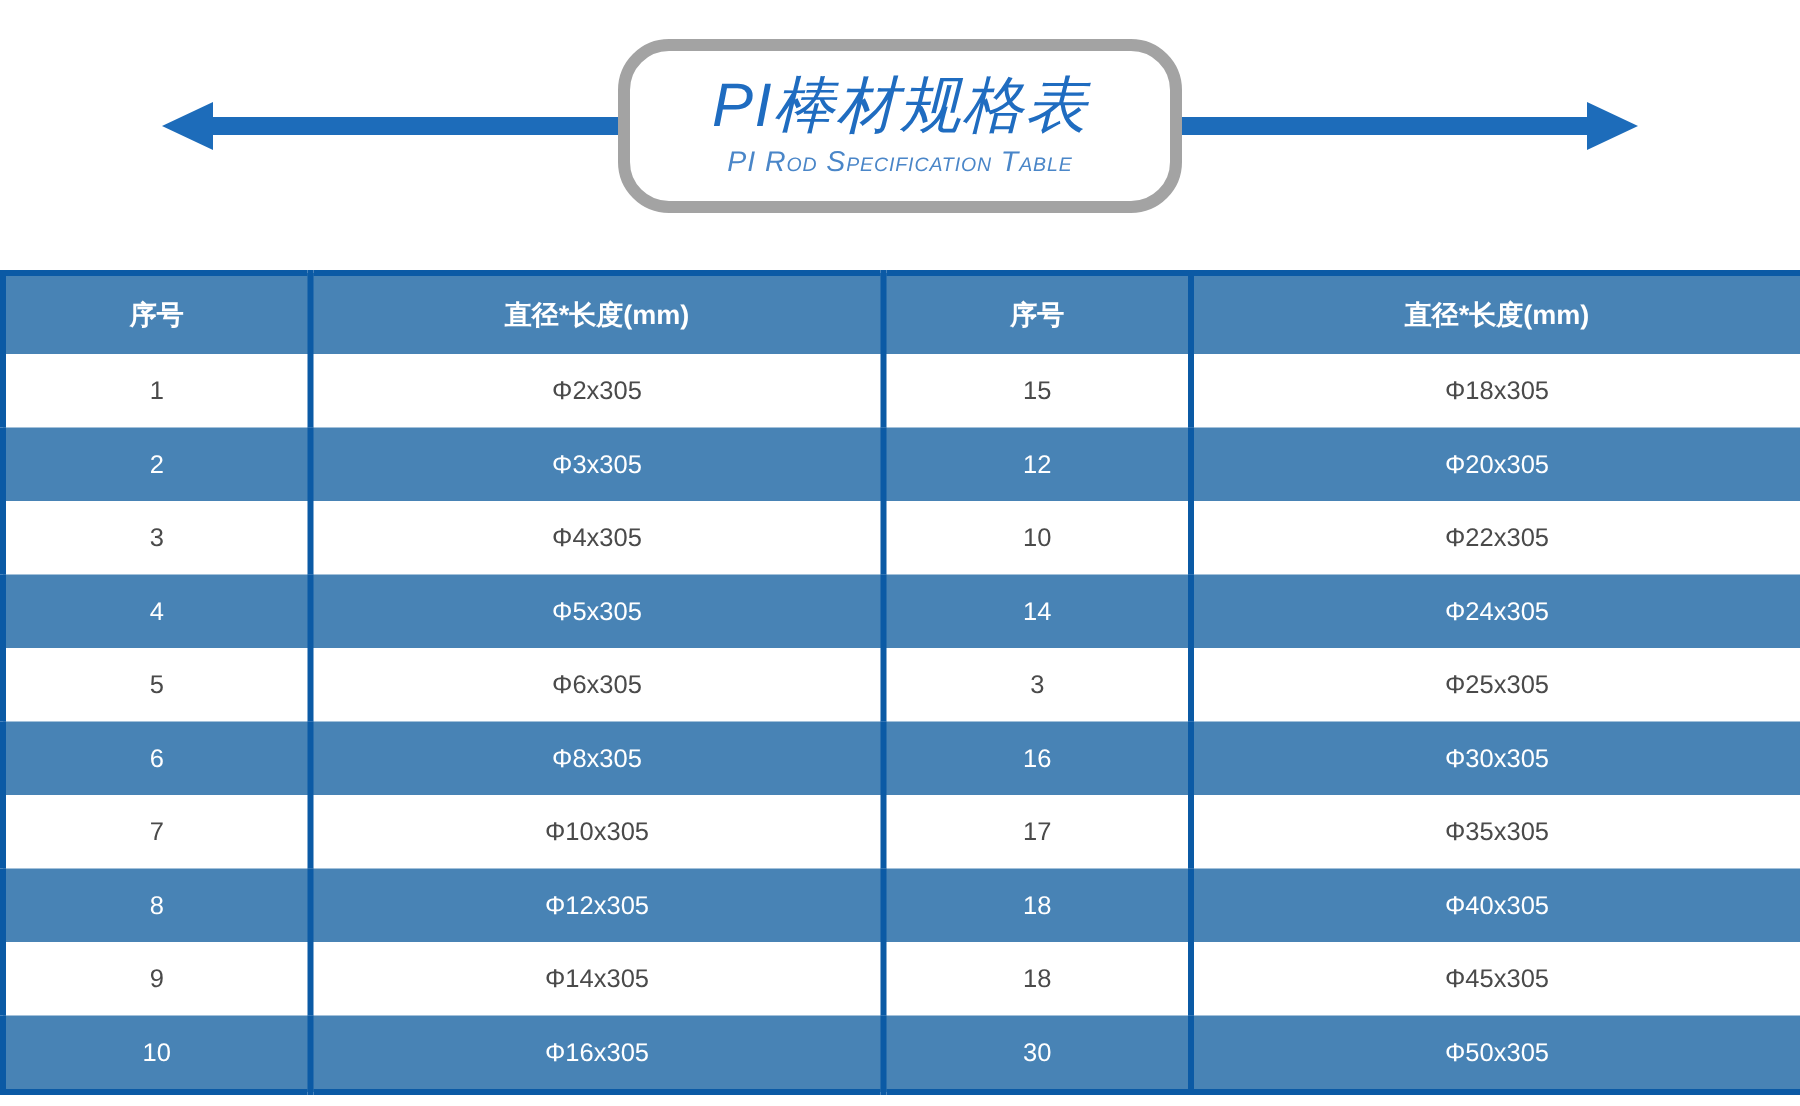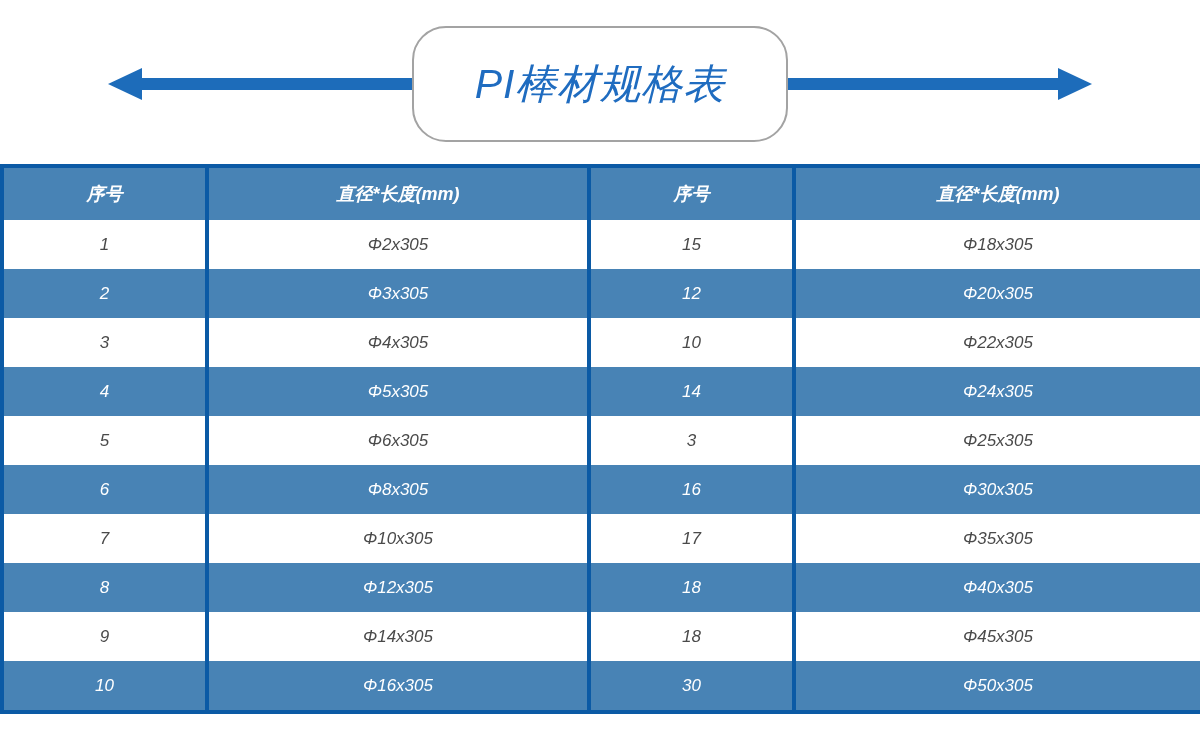--- a/index.html
+++ b/index.html
@@ -29,21 +29,21 @@
   .arrow-left  { left: 108px;  width: 310px; }
   .arrow-right { left: 782px;  width: 310px; }
 
   .title-box {
     position: absolute;
     left: 412px;
     top: 26px;
     width: 376px;
     height: 116px;
     box-sizing: border-box;
-    border: 2px solid #a3a3a3;
+    border: 8px solid #a3a3a3;
     border-radius: 34px;
     background: #ffffff;
     display: flex;
     flex-direction: column;
     align-items: center;
     justify-content: center;
     z-index: 3;
   }
   .title-cn {
     font-size: 41px;
@@ -62,23 +62,22 @@
     font-weight: 400;
     color: #4a86c8;
     letter-spacing: 0.6px;
     white-space: nowrap;
   }
 
   
   .table-wrap {
     position: absolute;
     left: 0;
-    top: 164px;
-    width: 1200px;
-    font-style: italic;
+    top: 180px;
+    width: 1200px;
   }
   table.spec {
     width: 1200px;
     border-collapse: collapse;
     table-layout: fixed;
     border-top: 4px solid #0b5aa5;
     border-bottom: 4px solid #0b5aa5;
     border-left: 4px solid #0b5aa5;
     border-right: 4px solid #0b5aa5;
   }
@@ -129,20 +128,21 @@
   </div>
 
   <div class="arrow arrow-right">
     <svg width="310" height="32" viewBox="0 0 310 32" xmlns="http://www.w3.org/2000/svg">
       <polygon points="310,16 276,0 276,10 0,10 0,22 276,22 276,32" fill="#1d6cba"></polygon>
     </svg>
   </div>
 
   <div class="title-box">
     <div class="title-cn">PI棒材规格表</div>
+    <div class="title-en">PI Rod Specification Table</div>
   </div>
 
 </div>
 
 <div class="table-wrap">
   <table class="spec">
     <colgroup>
       <col class="c-no">
         <col class="c-sz">
         <col class="c-no2">

